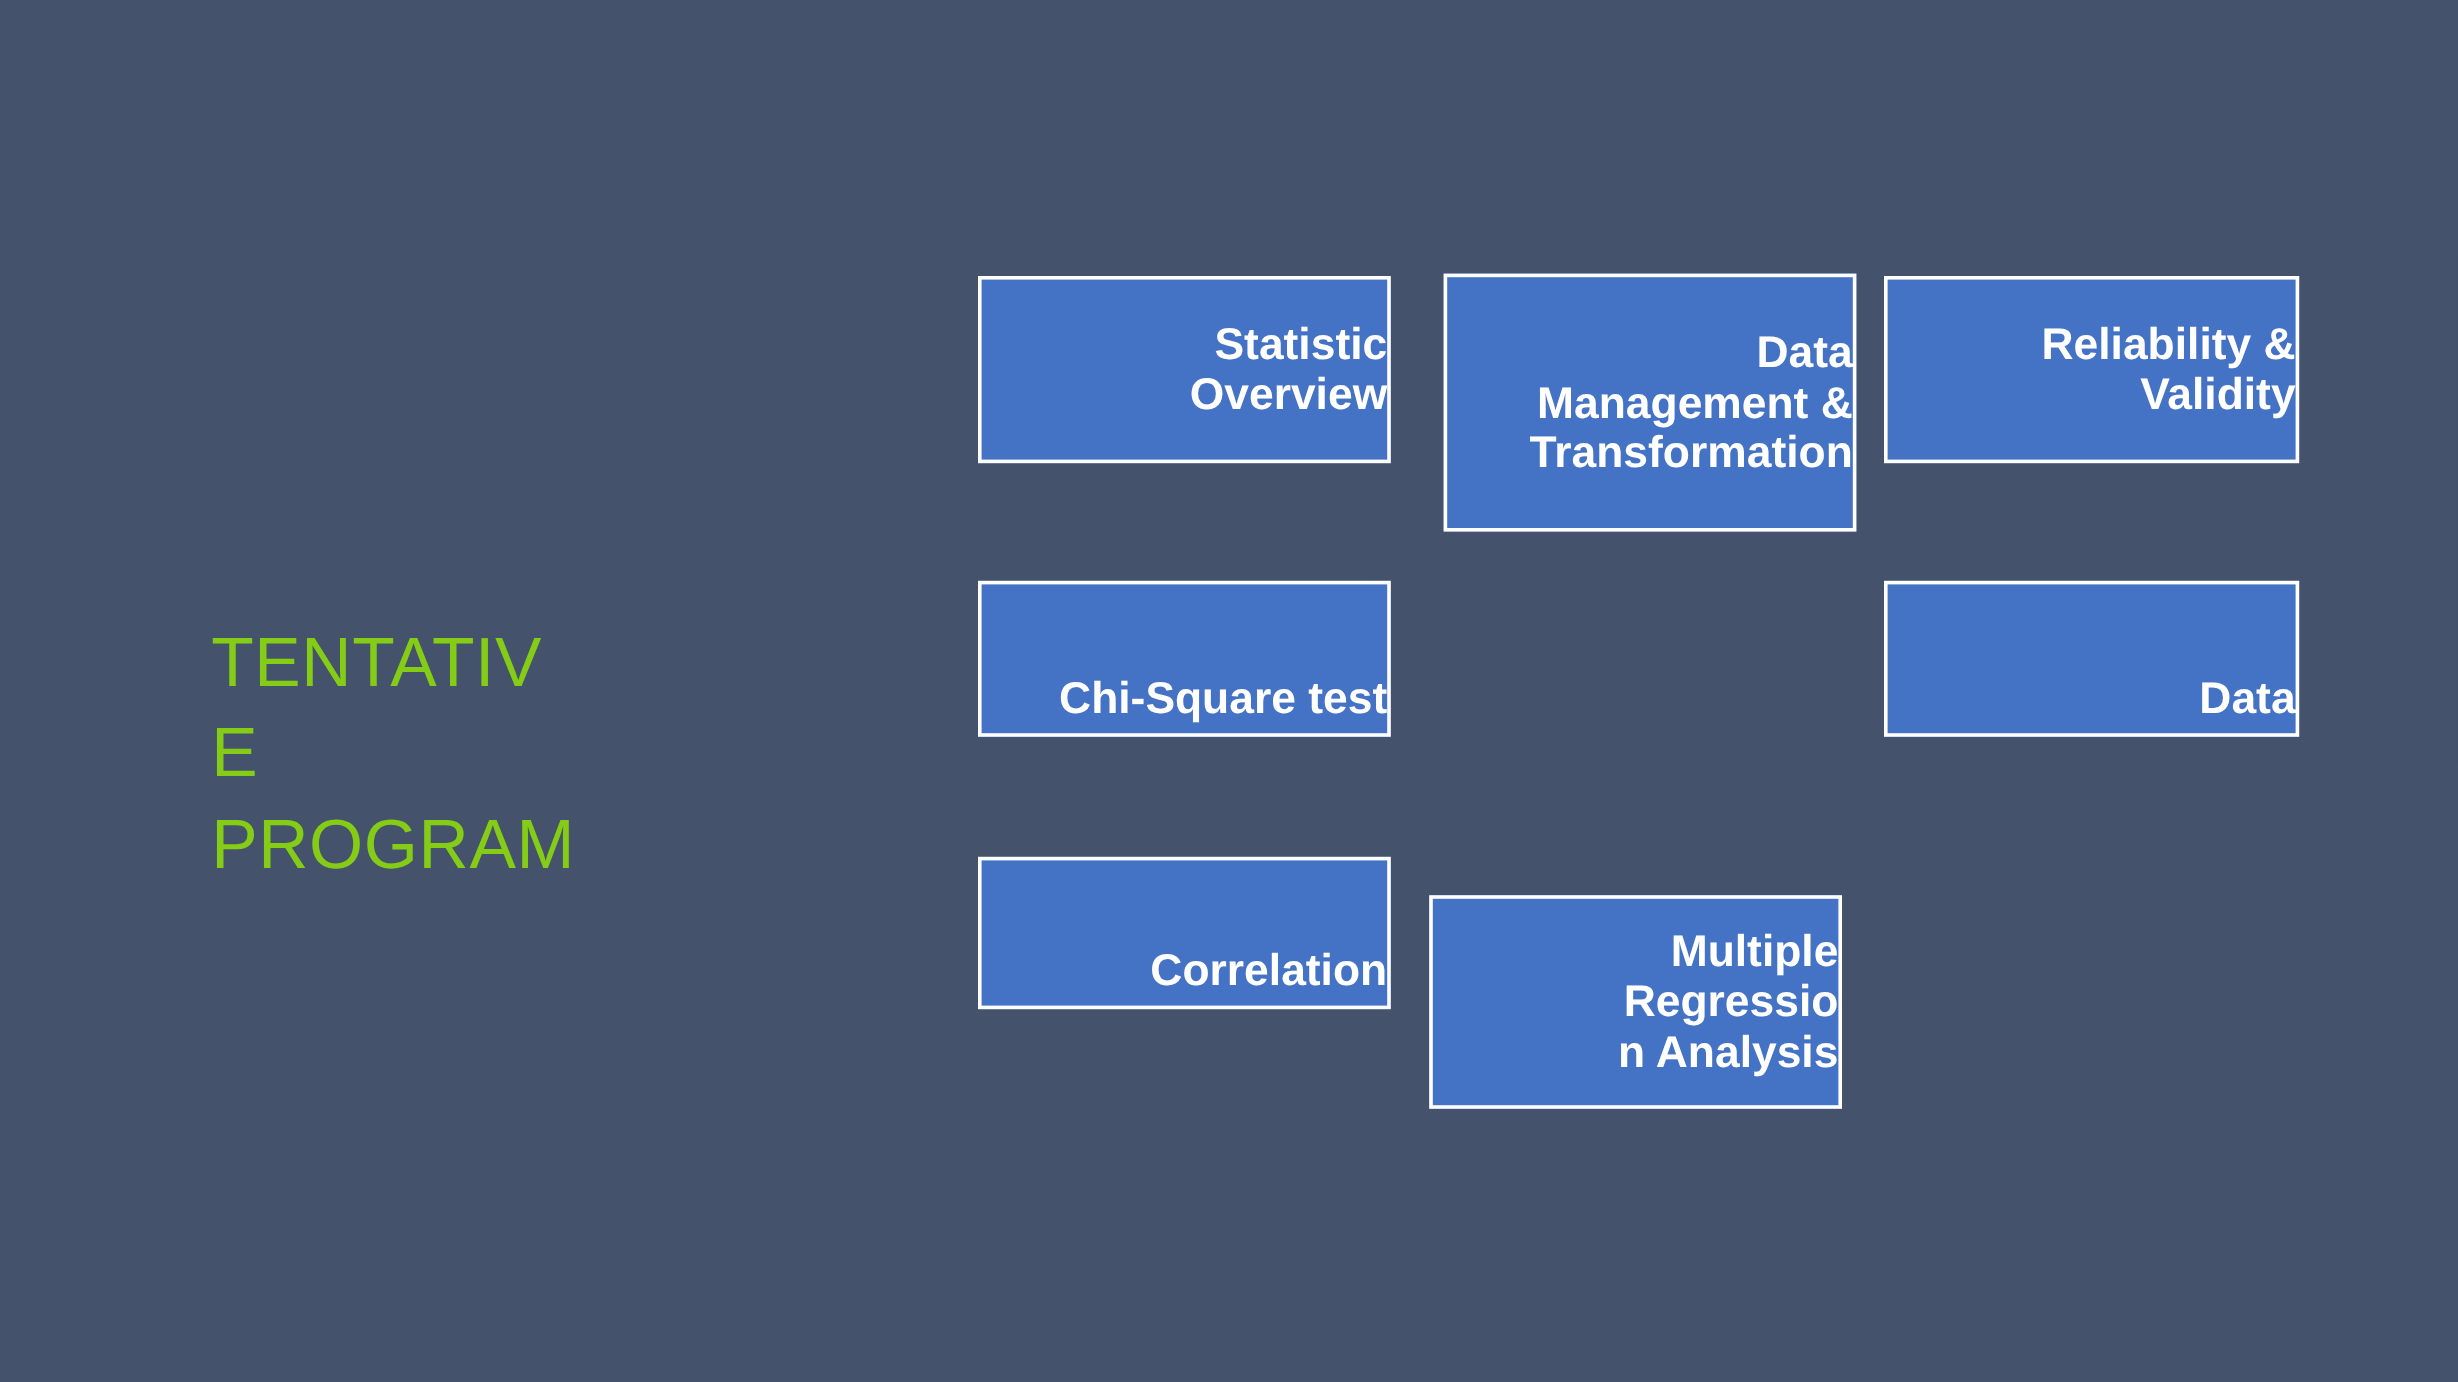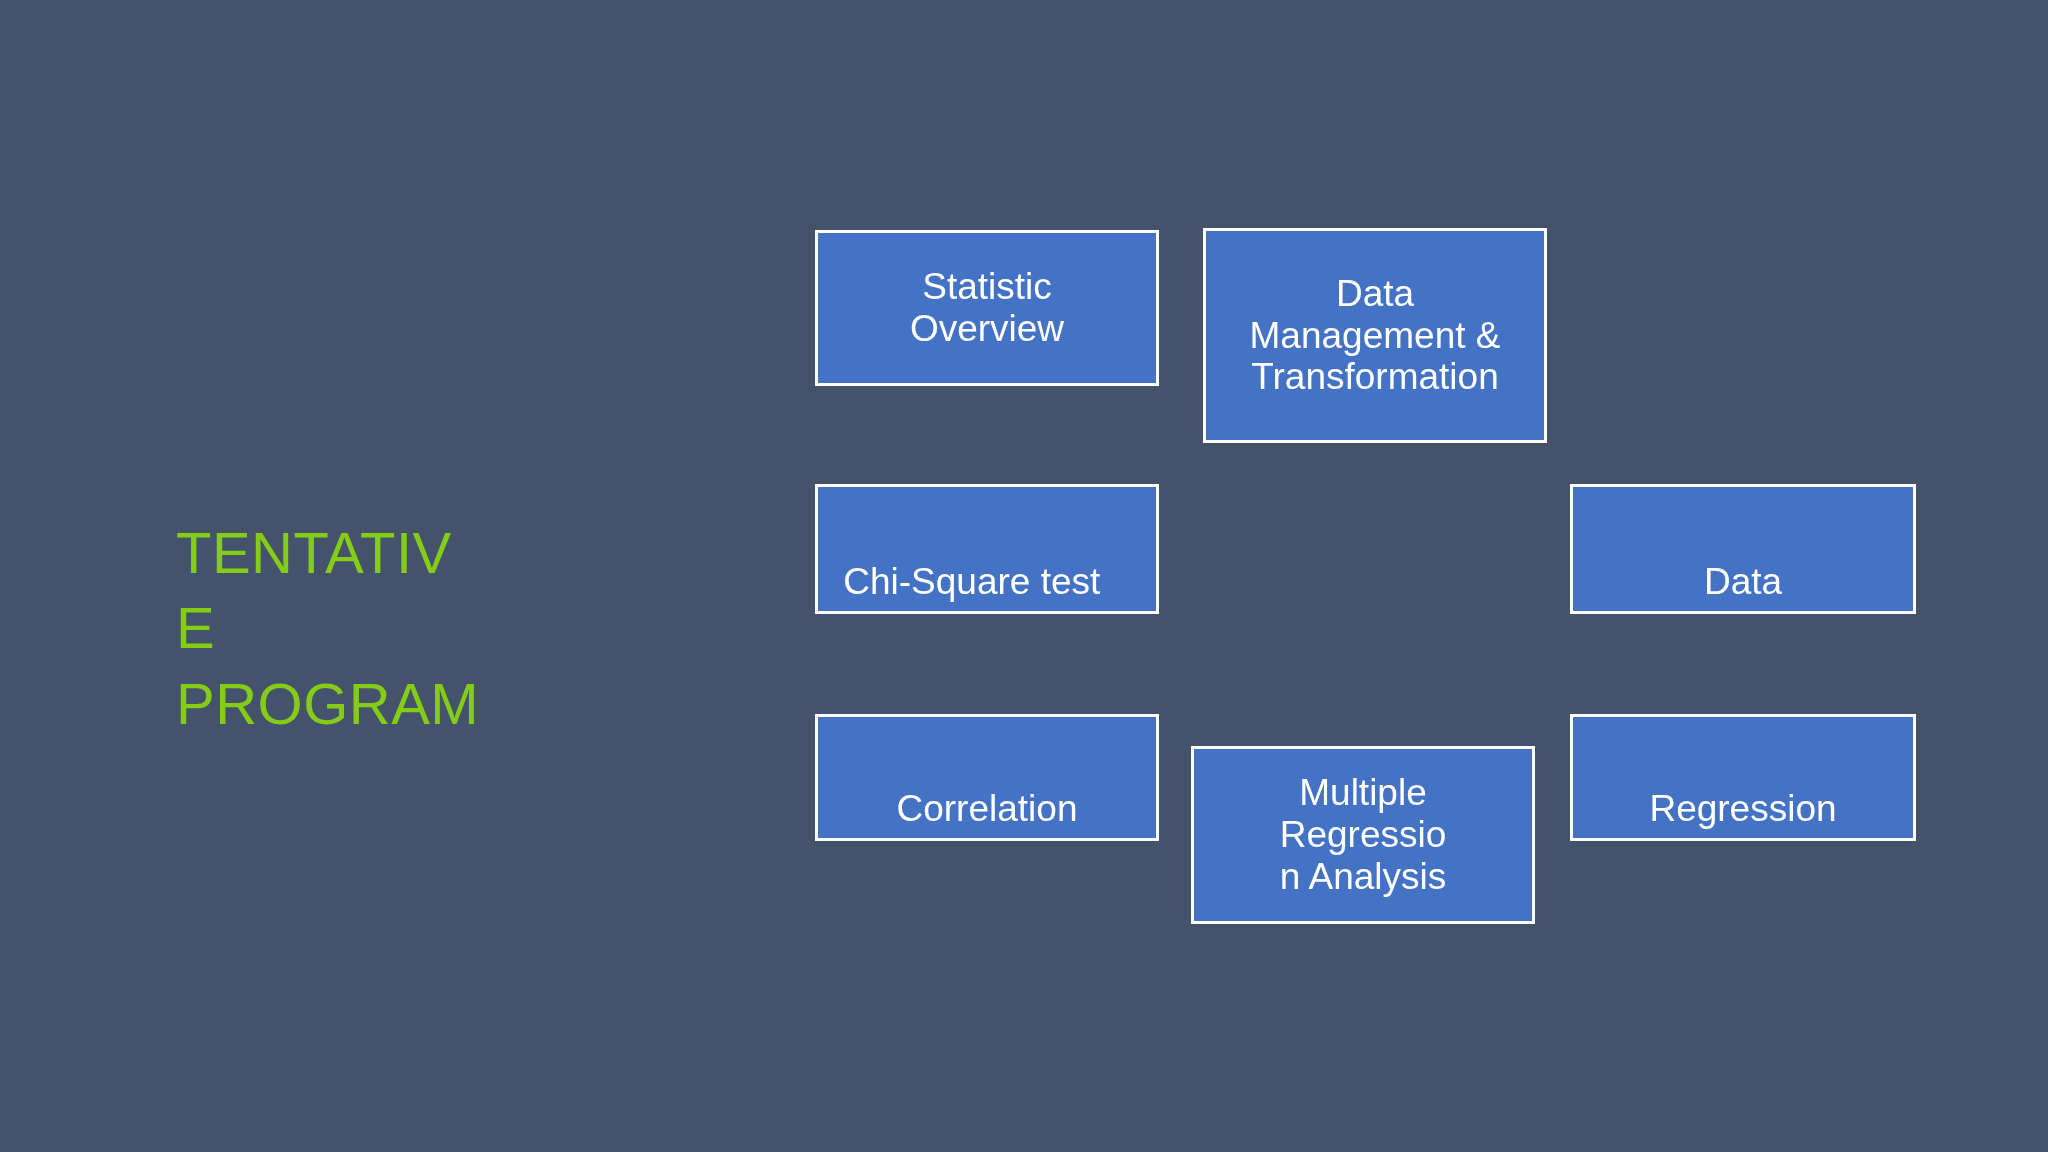--- a/index.html
+++ b/index.html
@@ -37,24 +37,24 @@
 
   
   .box {
     position: absolute;
     background: #4472c4;
     border: 3px solid #ffffff;
     box-sizing: border-box;
     color: #ffffff;
     display: flex;
     justify-content: center;
-    text-align: center;
+    text-align: right;
     font-size: 37px;
     line-height: 1.13;
-    font-weight: 400;
+    font-weight: 700;
     white-space: pre-line;
     overflow: visible;
   }
   .box .box-label {
     display: block;
     width: 100%;
   }
 
   
   .v-center { align-items: center; }
@@ -89,37 +89,38 @@
     <span class="box-label">Statistic
 Overview</span>
   </div>
 
   <div class="box col-2 r1-tall v-center">
     <span class="box-label">Data
 Management &amp;
 Transformation</span>
   </div>
 
+  <div class="box col-3 r1-short v-center">
+    <span class="box-label">Reliability &amp;
+Validity</span>
+  </div>
 
   <div class="box col-1 r2 v-bottom pad-bottom wide">
     <span class="box-label">Chi-Square test</span>
   </div>
 
 
   <div class="box col-3 r2 v-bottom pad-bottom">
     <span class="box-label">Data</span>
   </div>
 
   <div class="box col-1 r3-short v-bottom pad-bottom">
     <span class="box-label">Correlation</span>
   </div>
 
   <div class="box col-2 r3-tall v-center">
     <span class="box-label">Multiple
 Regressio
 n  Analysis</span>
   </div>
 
-  <div class="box col-3 r3-short v-bottom pad-bottom">
-    <span class="box-label">Regression</span>
-  </div>
 
 </div>
 
 </body></html>

